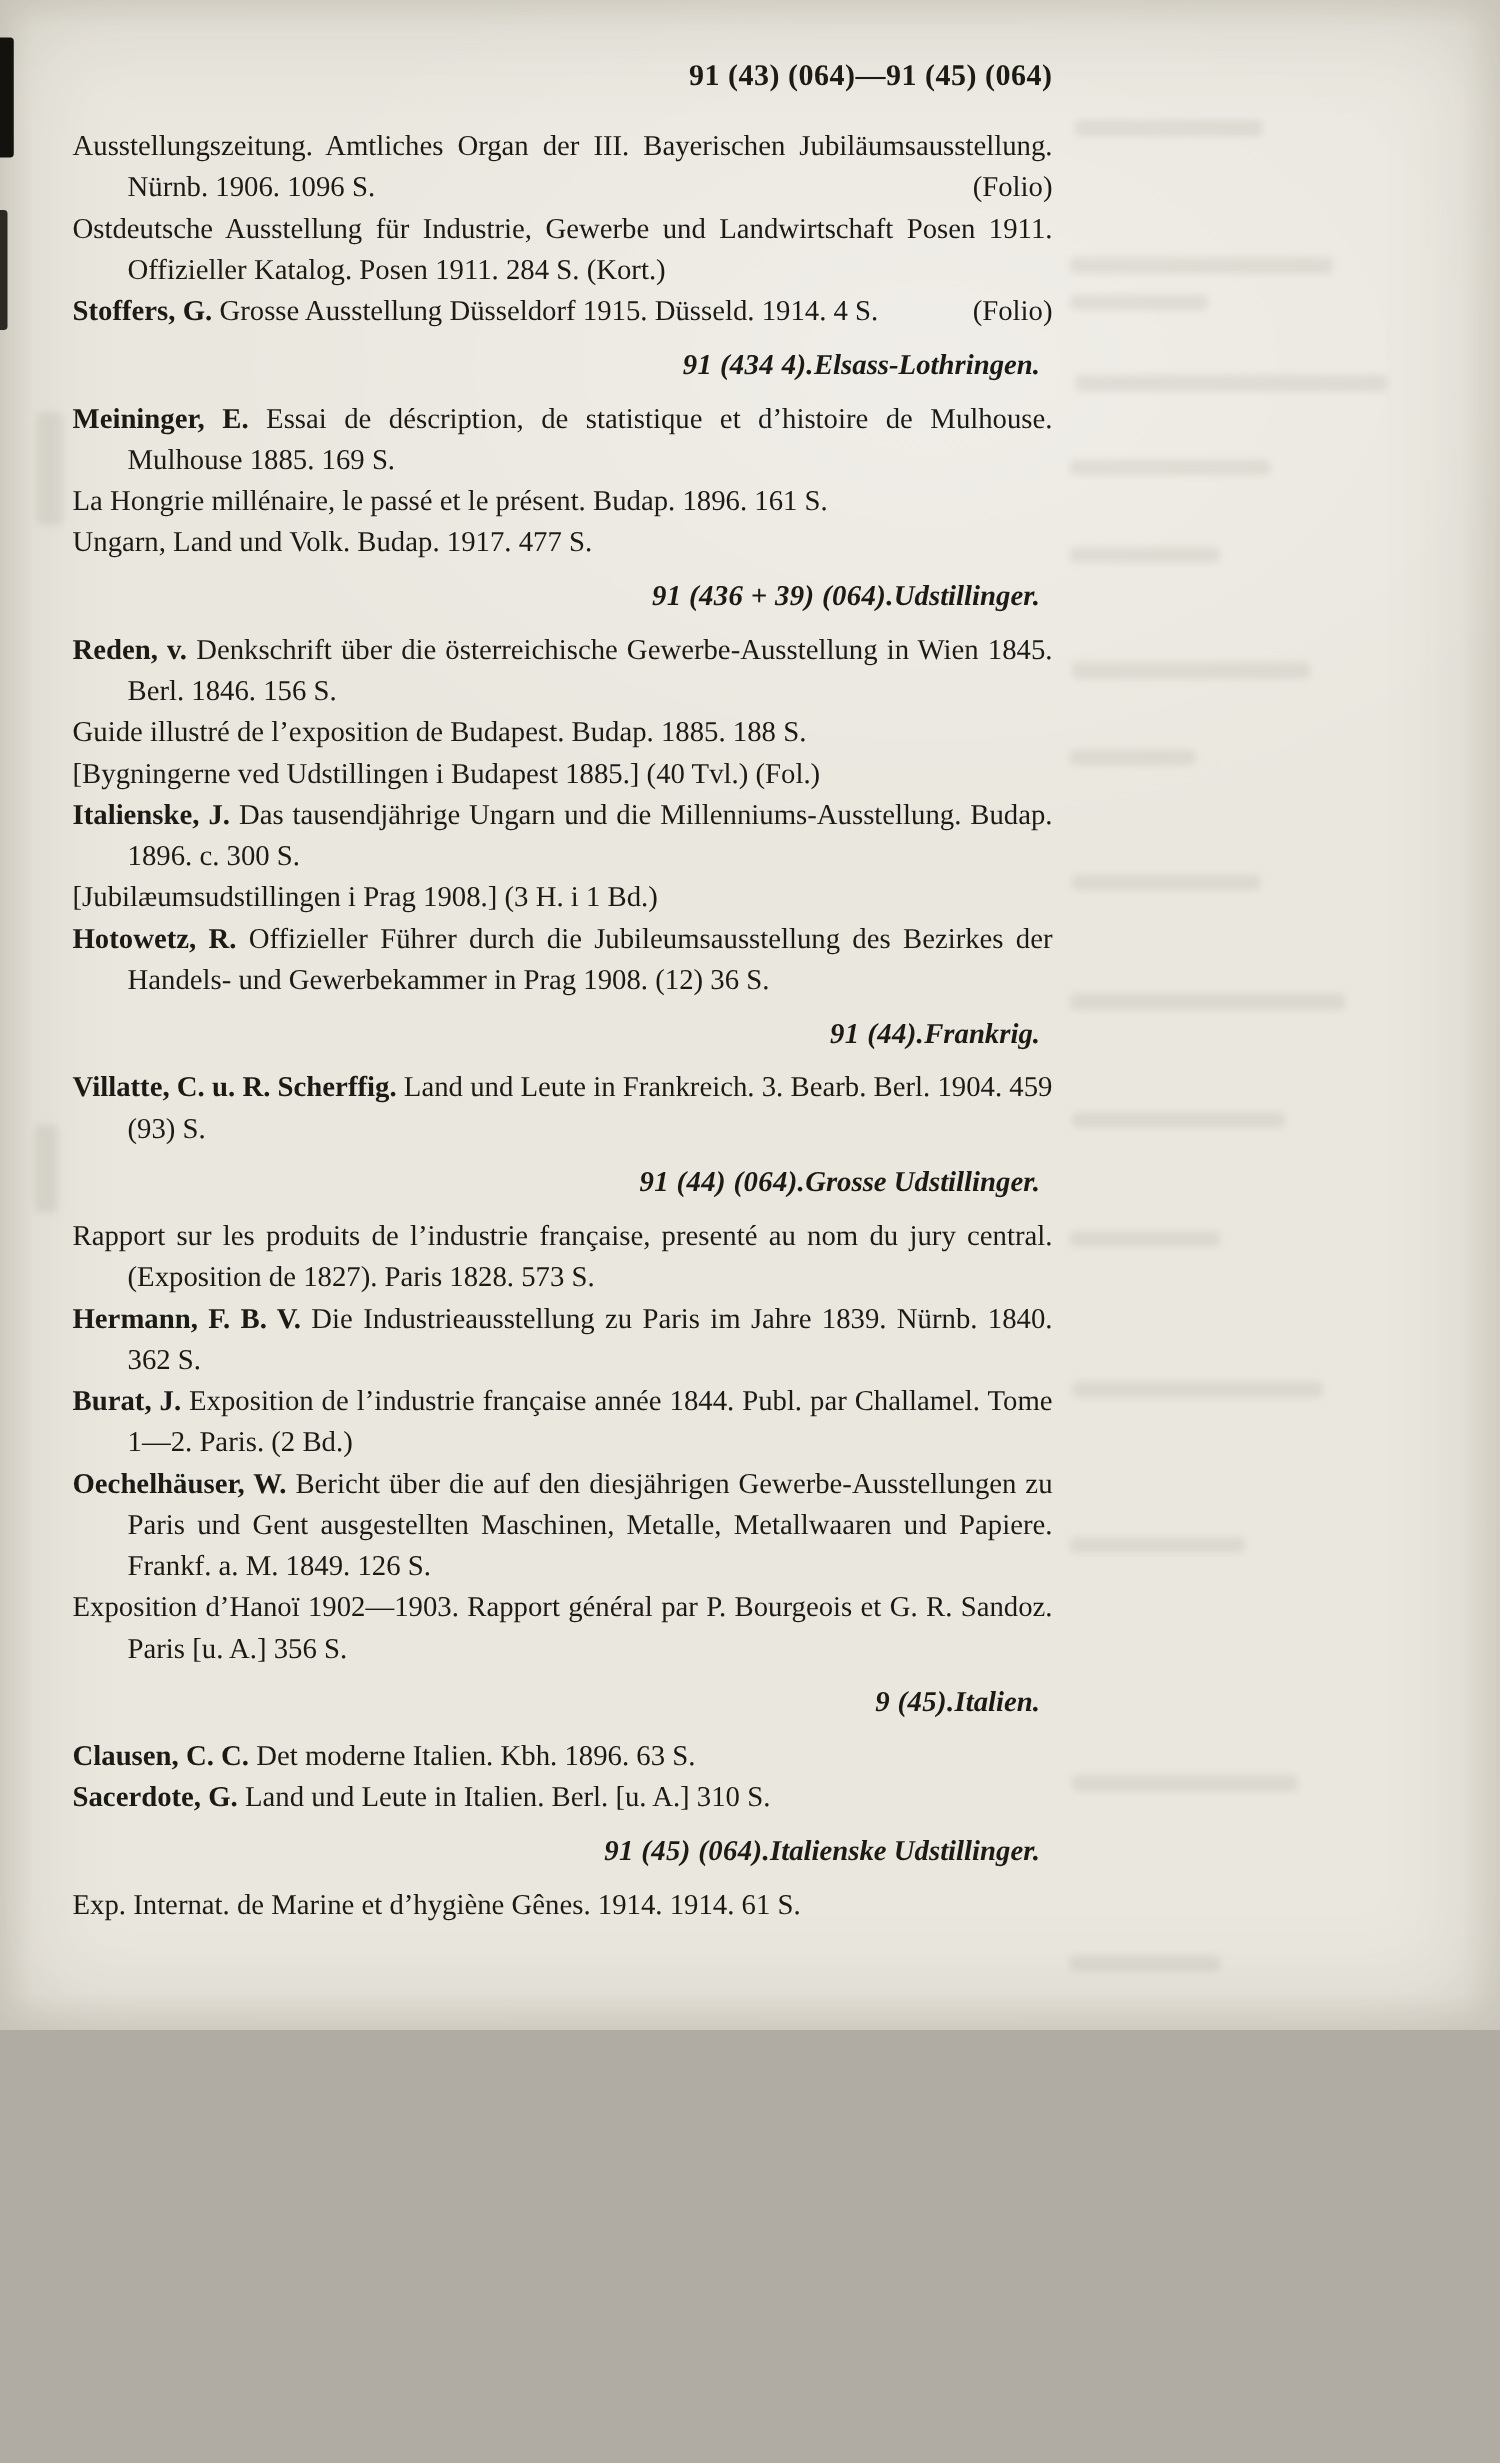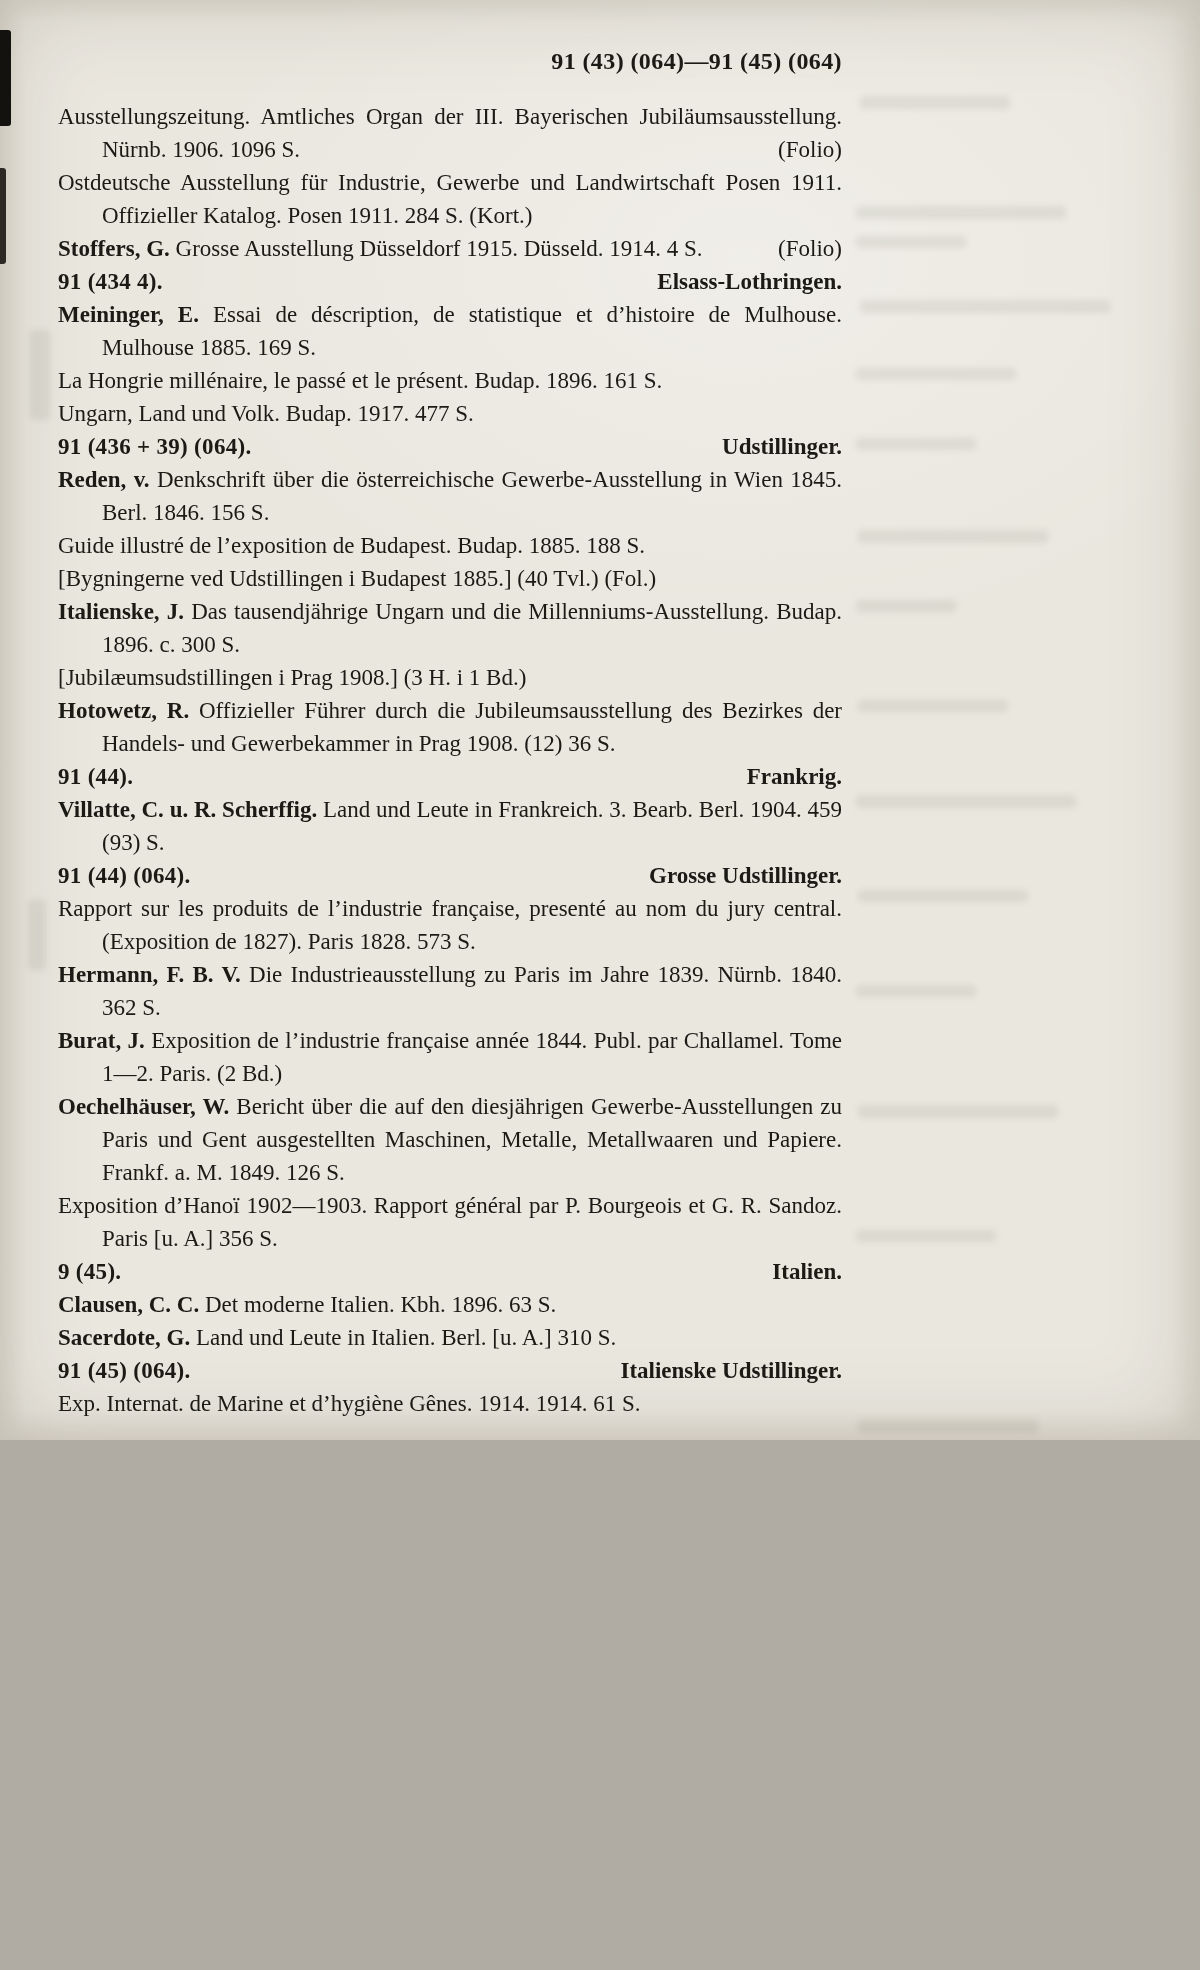--- a/index.html
+++ b/index.html
@@ -5,21 +5,21 @@
   * { box-sizing: border-box; }
   html, body { margin: 0; padding: 0; }
   body {
     width: 1200px;
     font-family: "Liberation Serif", "DejaVu Serif", serif;
     background: #b0aca3;
   }
   .page {
     position: relative;
     width: 1200px;
-    height: 1440px;
+    height: 1624px;
     overflow: hidden;
     color: #1b1a15;
     background-color: #eae7df;
     background-image:
       radial-gradient(900px 600px at 62% 18%, rgba(255,255,255,0.28), rgba(255,255,255,0) 65%),
       linear-gradient(90deg, #ddd9cf 0px, rgba(221,217,207,0) 26px),
       linear-gradient(270deg, #dfdbd1 0px, rgba(223,219,209,0) 30px),
       linear-gradient(180deg, #e0dcd2 0px, rgba(224,220,210,0) 22px),
       linear-gradient(0deg, #ded9cf 0px, rgba(222,217,207,0) 30px);
     box-shadow: inset 0 0 90px rgba(92,86,70,0.22);
@@ -51,23 +51,24 @@
   }
   .entry .lead { font-weight: bold; margin-top: 48px; }
   .entry .lead::after { content: " "; }
   .entry .fmt {
     float: right;
     text-indent: 0;
     padding-left: 12px;
   }
   .heading {
     display: flex;
-    justify-content: space-between;
+    justify-content: flex-end;
     font-weight: bold;
-    margin: 0;
+    margin: 10px;
+    font-style: italic;
   }
   .heading .code { letter-spacing: 0.3px; }
   .page-number {
     position: absolute;
     top: 1738px;
     left: 58px;
     width: 784px;
     text-align: center;
     font-size: 23px;
   }

